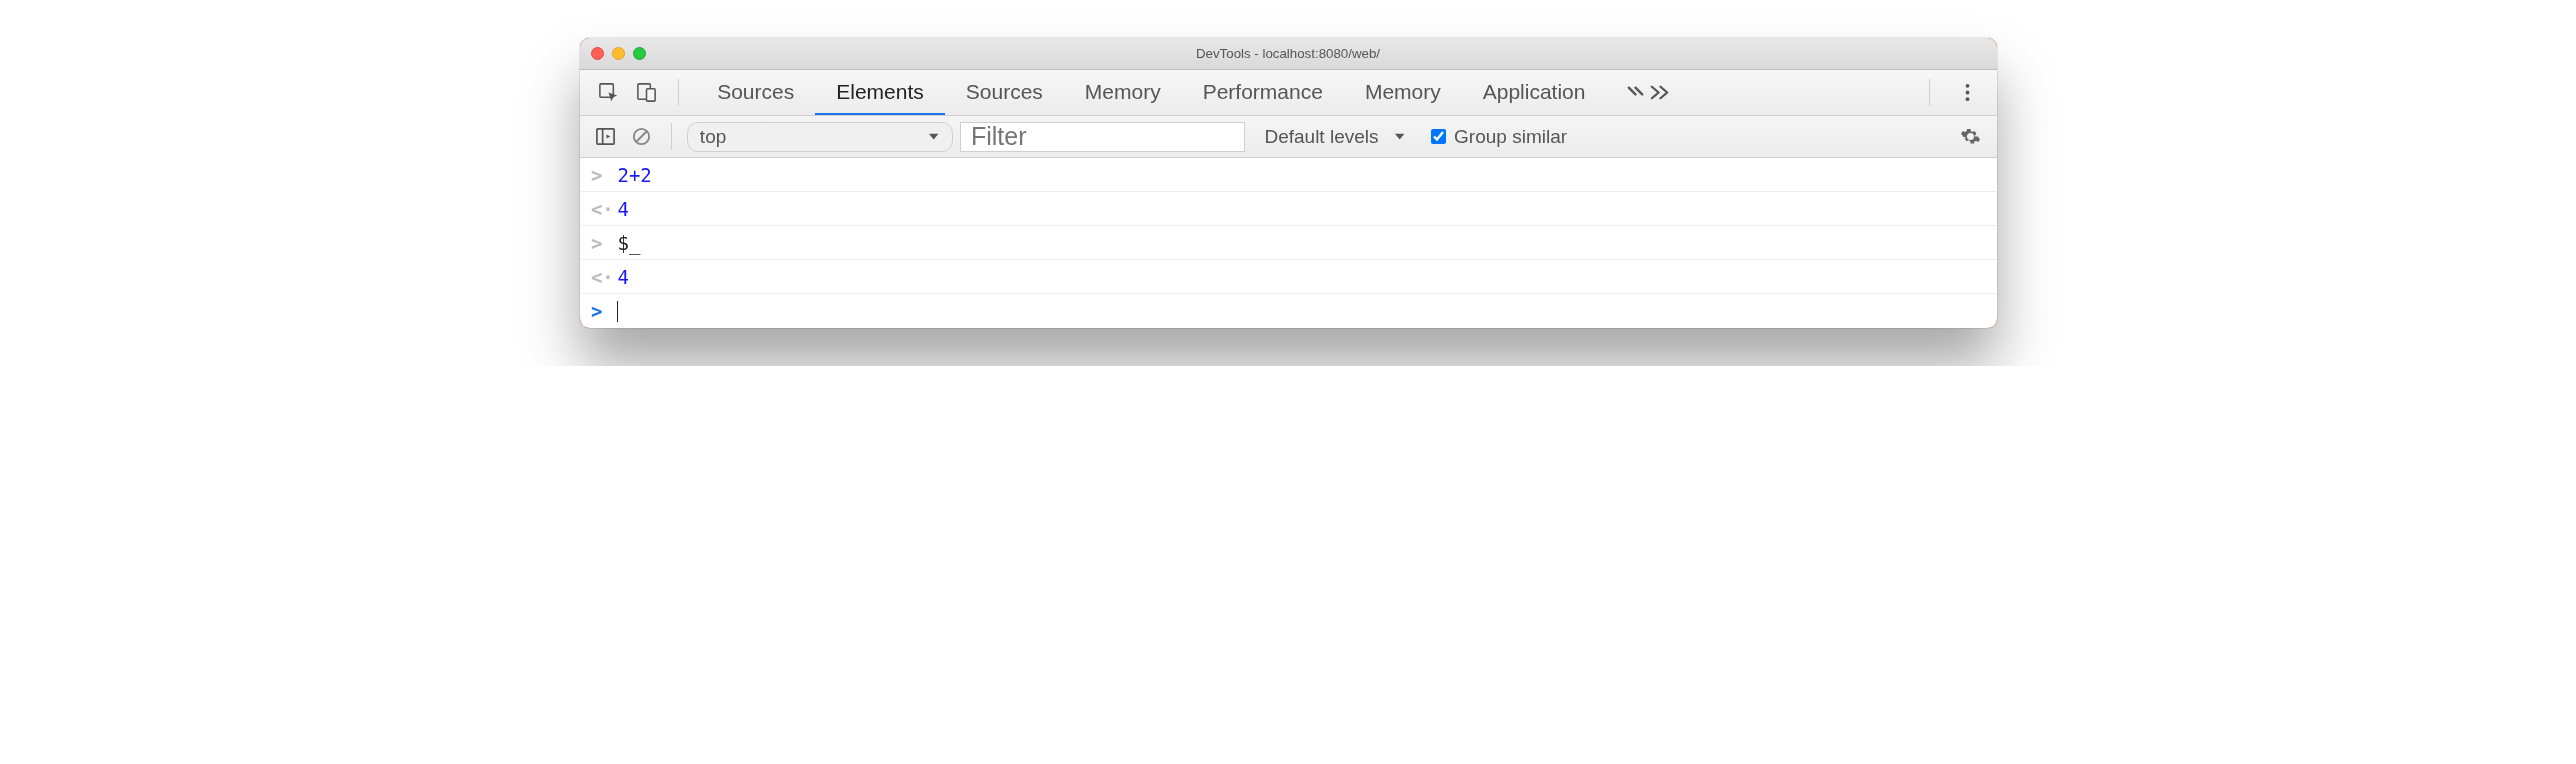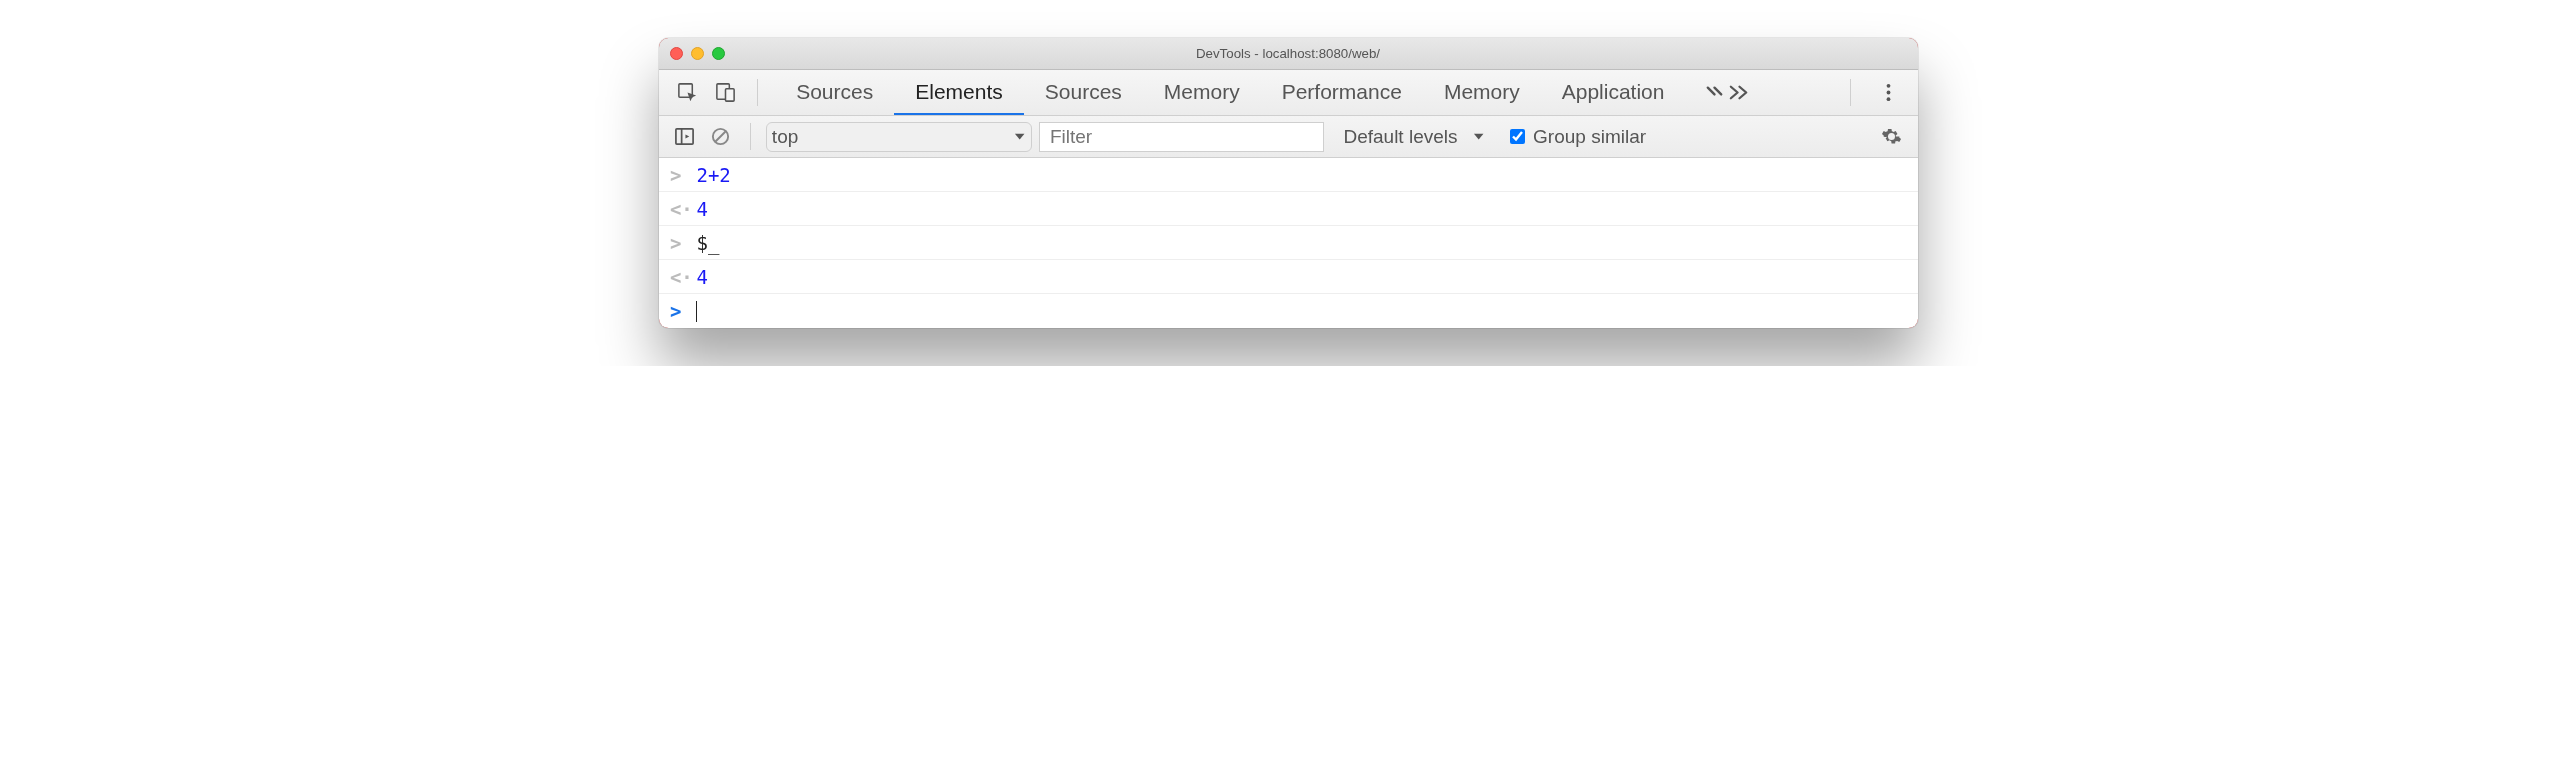--- a/index.html
+++ b/index.html
@@ -7,21 +7,21 @@
     background: #fff;
     font-family: "Helvetica Neue", "Lucida Grande", Arial, sans-serif;
     font-size: 23px;
     color: #333;
     display: flex;
     justify-content: center;
     align-items: flex-start;
     padding: 38px;
   }
   .window {
-    width: 1259px;
+    width: 1417px;
     border-radius: 9.5px;
     box-shadow: 0 38px 57px rgba(0,0,0,.35), 0 0 0 1px rgba(0,0,0,.08);
     overflow: hidden;
     background: #b91c1c;
   }
   .titlebar {
     height: 32px;
     background: linear-gradient(#e8e8e8,#d9d9d9);
     border-bottom: 1px solid #bdbdbd;
     display: flex;
@@ -71,30 +71,30 @@
     border-bottom: 1px solid #cfcfcf;
     display:flex; align-items:center;
     padding: 0 11.4px;
     gap: 7.6px;
     font-size: 19px;
     color:#555;
   }
   .select-box {
     display:flex; align-items:center; justify-content:space-between;
     width: 266px; height:30px;
-    padding: 0 5px;
+    padding: 0 12px;
     background:#f0f0f0;
     border:1px solid #cfcfcf;
-    border-radius:6px;
+    border-radius:11px;
   }
   .filter-box {
     width: 285px; height:30px;
     border:1px solid #cfcfcf; background:#fff;
     padding: 0 9.5px;
-    font-size:19px; color:#999;
+    font-size:25px; color:#999;
     outline:none;
   }
   .levels { display:flex; align-items:center; gap:15px; margin-left:11.4px; }
   .chk { display:flex; align-items:center; gap:7.6px; margin-left:19px; }
   .chk input { width:15px; height:15px; }
 
   .console { background:#fff; }
   .row {
     display:flex; align-items:center;
     height:34px;

